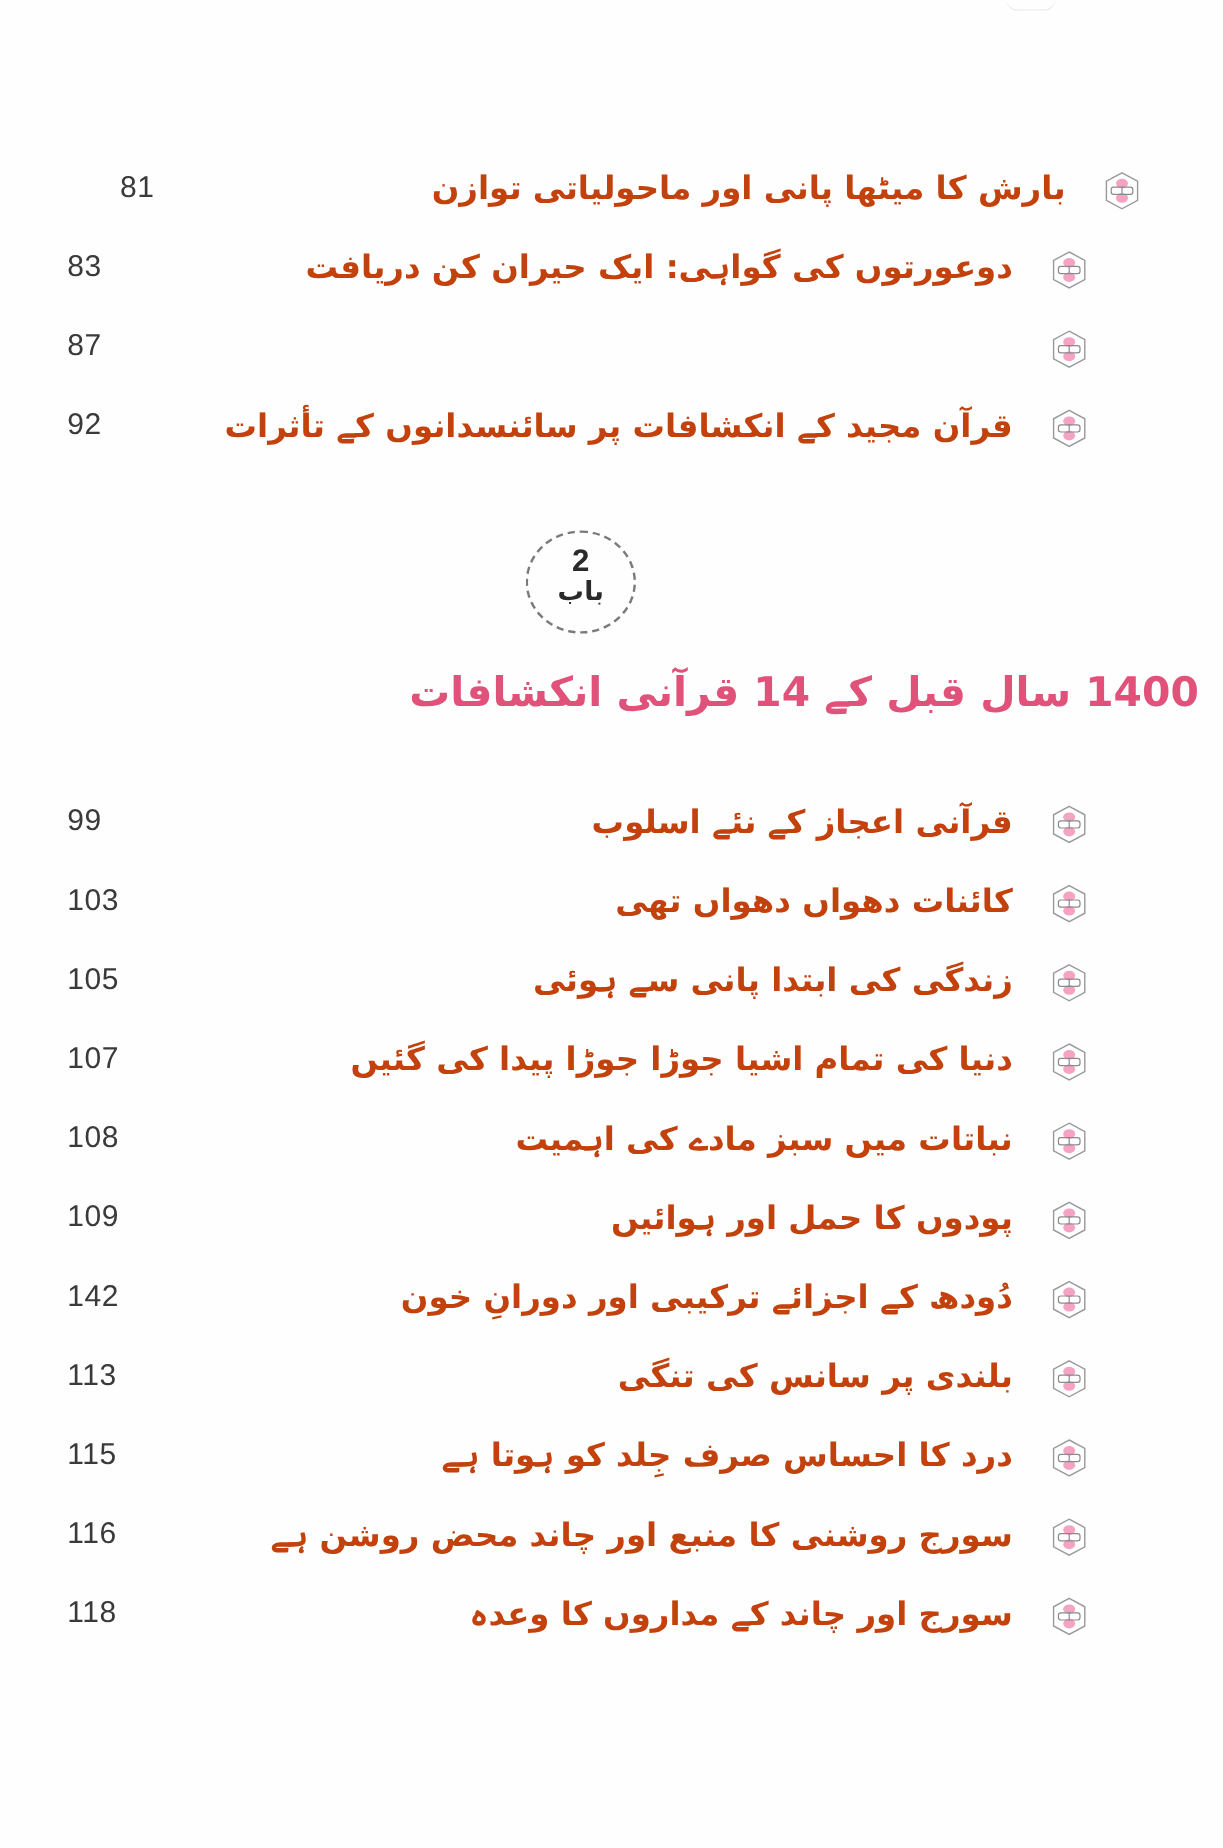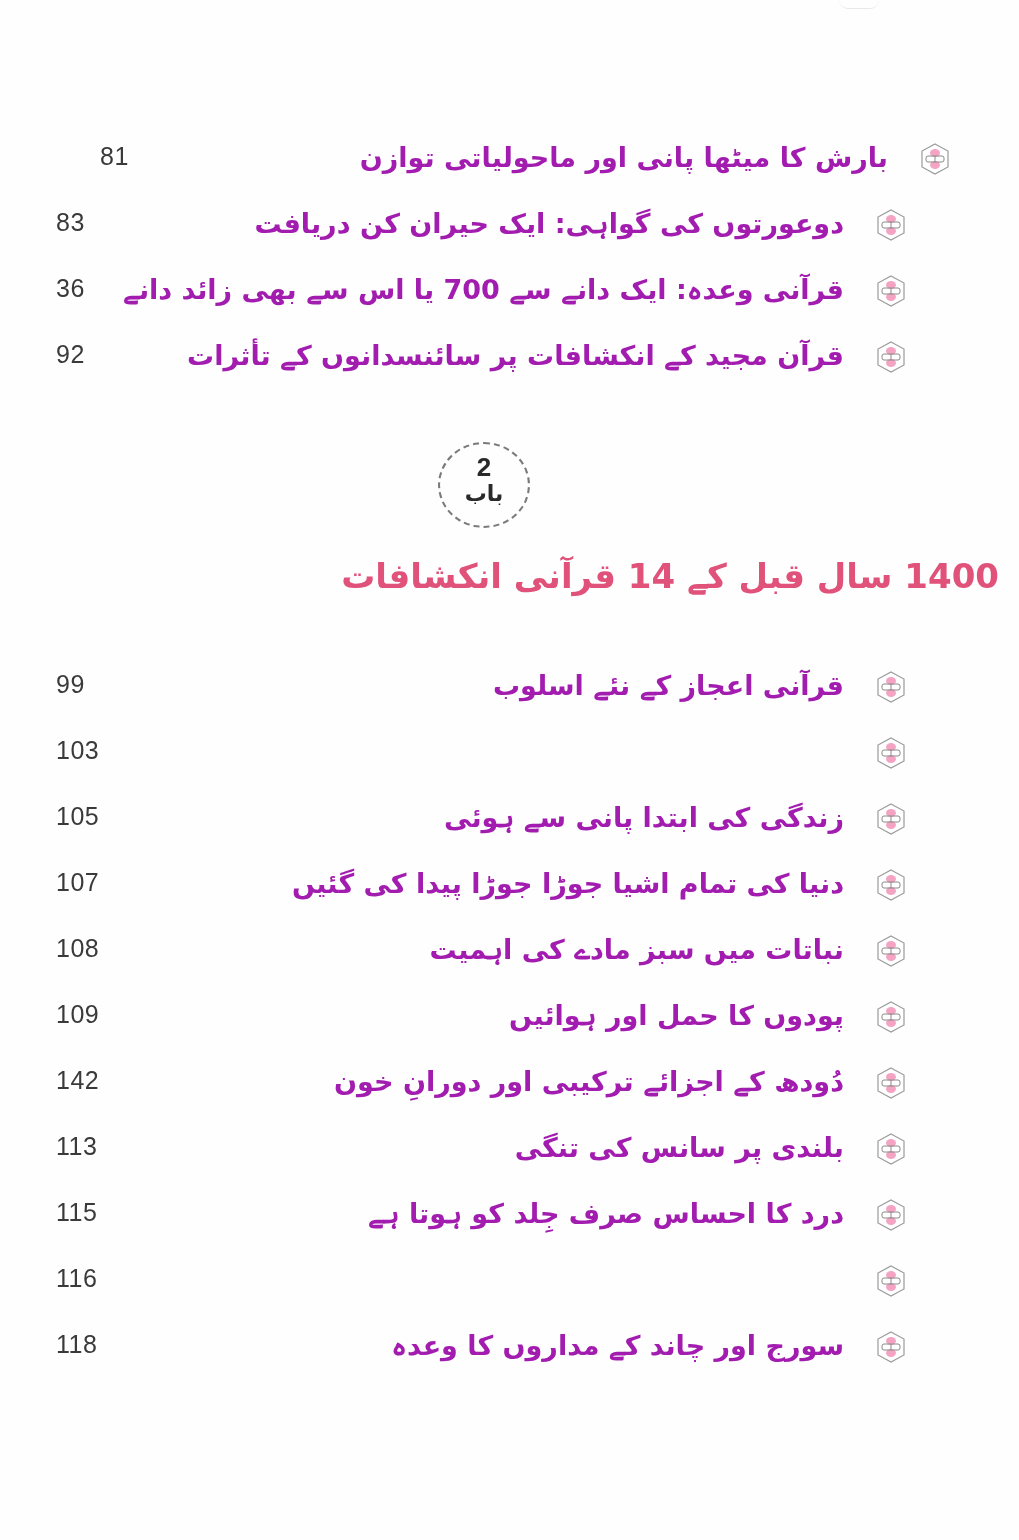--- a/index.html
+++ b/index.html
@@ -40,21 +40,21 @@
     .entry {
       position: absolute;
       right: 175px;
       top: 0;
       direction: rtl;
       text-align: right;
       font-family: "DejaVu Sans", sans-serif;
       font-size: 27px;
       font-weight: bold;
       line-height: 56px;
-      color: #a21caf;
+      color: #c2410c;
       white-space: nowrap;
     }
     .bullet {
       position: absolute;
       right: 112px;
       top: 12px;
       width: 32px;
       height: 34px;
     }
     .chapter-badge {
@@ -138,22 +138,21 @@
       <svg class="bullet" viewBox="0 0 32 34">
         <polygon points="16,2 29,9 29,25 16,32 3,25 3,9" fill="#fff" stroke="#9a9a9a" stroke-width="1.2"></polygon>
         <ellipse cx="16" cy="11" rx="5" ry="4" fill="#f5a3c3"></ellipse>
         <ellipse cx="16" cy="23" rx="5" ry="4" fill="#f5a3c3"></ellipse>
         <rect x="7" y="14" width="18" height="6" rx="2" fill="none" stroke="#8a8a8a" stroke-width="1"></rect>
         <line x1="16" y1="14" x2="16" y2="20" stroke="#8a8a8a" stroke-width="1"></line>
       </svg>
     </div>
 
     <div class="toc-row" style="top:262px;">
-      <span class="page-num">36</span>
-      <span class="entry">قرآنی وعدہ: ایک دانے سے 700 یا اس سے بھی زائد دانے</span>
+      <span class="page-num">87</span>
       <svg class="bullet" viewBox="0 0 32 34">
         <polygon points="16,2 29,9 29,25 16,32 3,25 3,9" fill="#fff" stroke="#9a9a9a" stroke-width="1.2"></polygon>
         <ellipse cx="16" cy="11" rx="5" ry="4" fill="#f5a3c3"></ellipse>
         <ellipse cx="16" cy="23" rx="5" ry="4" fill="#f5a3c3"></ellipse>
         <rect x="7" y="14" width="18" height="6" rx="2" fill="none" stroke="#8a8a8a" stroke-width="1"></rect>
         <line x1="16" y1="14" x2="16" y2="20" stroke="#8a8a8a" stroke-width="1"></line>
       </svg>
     </div>
 
     <div class="toc-row" style="top:328px;">
@@ -187,20 +186,21 @@
         <polygon points="16,2 29,9 29,25 16,32 3,25 3,9" fill="#fff" stroke="#9a9a9a" stroke-width="1.2"></polygon>
         <ellipse cx="16" cy="11" rx="5" ry="4" fill="#f5a3c3"></ellipse>
         <ellipse cx="16" cy="23" rx="5" ry="4" fill="#f5a3c3"></ellipse>
         <rect x="7" y="14" width="18" height="6" rx="2" fill="none" stroke="#8a8a8a" stroke-width="1"></rect>
         <line x1="16" y1="14" x2="16" y2="20" stroke="#8a8a8a" stroke-width="1"></line>
       </svg>
     </div>
 
     <div class="toc-row" style="top:724px;">
       <span class="page-num">103</span>
+      <span class="entry">کائنات دھواں دھواں تھی</span>
       <svg class="bullet" viewBox="0 0 32 34">
         <polygon points="16,2 29,9 29,25 16,32 3,25 3,9" fill="#fff" stroke="#9a9a9a" stroke-width="1.2"></polygon>
         <ellipse cx="16" cy="11" rx="5" ry="4" fill="#f5a3c3"></ellipse>
         <ellipse cx="16" cy="23" rx="5" ry="4" fill="#f5a3c3"></ellipse>
         <rect x="7" y="14" width="18" height="6" rx="2" fill="none" stroke="#8a8a8a" stroke-width="1"></rect>
         <line x1="16" y1="14" x2="16" y2="20" stroke="#8a8a8a" stroke-width="1"></line>
       </svg>
     </div>
 
     <div class="toc-row" style="top:790px;">
@@ -282,20 +282,21 @@
         <polygon points="16,2 29,9 29,25 16,32 3,25 3,9" fill="#fff" stroke="#9a9a9a" stroke-width="1.2"></polygon>
         <ellipse cx="16" cy="11" rx="5" ry="4" fill="#f5a3c3"></ellipse>
         <ellipse cx="16" cy="23" rx="5" ry="4" fill="#f5a3c3"></ellipse>
         <rect x="7" y="14" width="18" height="6" rx="2" fill="none" stroke="#8a8a8a" stroke-width="1"></rect>
         <line x1="16" y1="14" x2="16" y2="20" stroke="#8a8a8a" stroke-width="1"></line>
       </svg>
     </div>
 
     <div class="toc-row" style="top:1252px;">
       <span class="page-num">116</span>
+      <span class="entry">سورج روشنی کا منبع اور چاند محض روشن ہے</span>
       <svg class="bullet" viewBox="0 0 32 34">
         <polygon points="16,2 29,9 29,25 16,32 3,25 3,9" fill="#fff" stroke="#9a9a9a" stroke-width="1.2"></polygon>
         <ellipse cx="16" cy="11" rx="5" ry="4" fill="#f5a3c3"></ellipse>
         <ellipse cx="16" cy="23" rx="5" ry="4" fill="#f5a3c3"></ellipse>
         <rect x="7" y="14" width="18" height="6" rx="2" fill="none" stroke="#8a8a8a" stroke-width="1"></rect>
         <line x1="16" y1="14" x2="16" y2="20" stroke="#8a8a8a" stroke-width="1"></line>
       </svg>
     </div>
 
     <div class="toc-row" style="top:1318px;">

